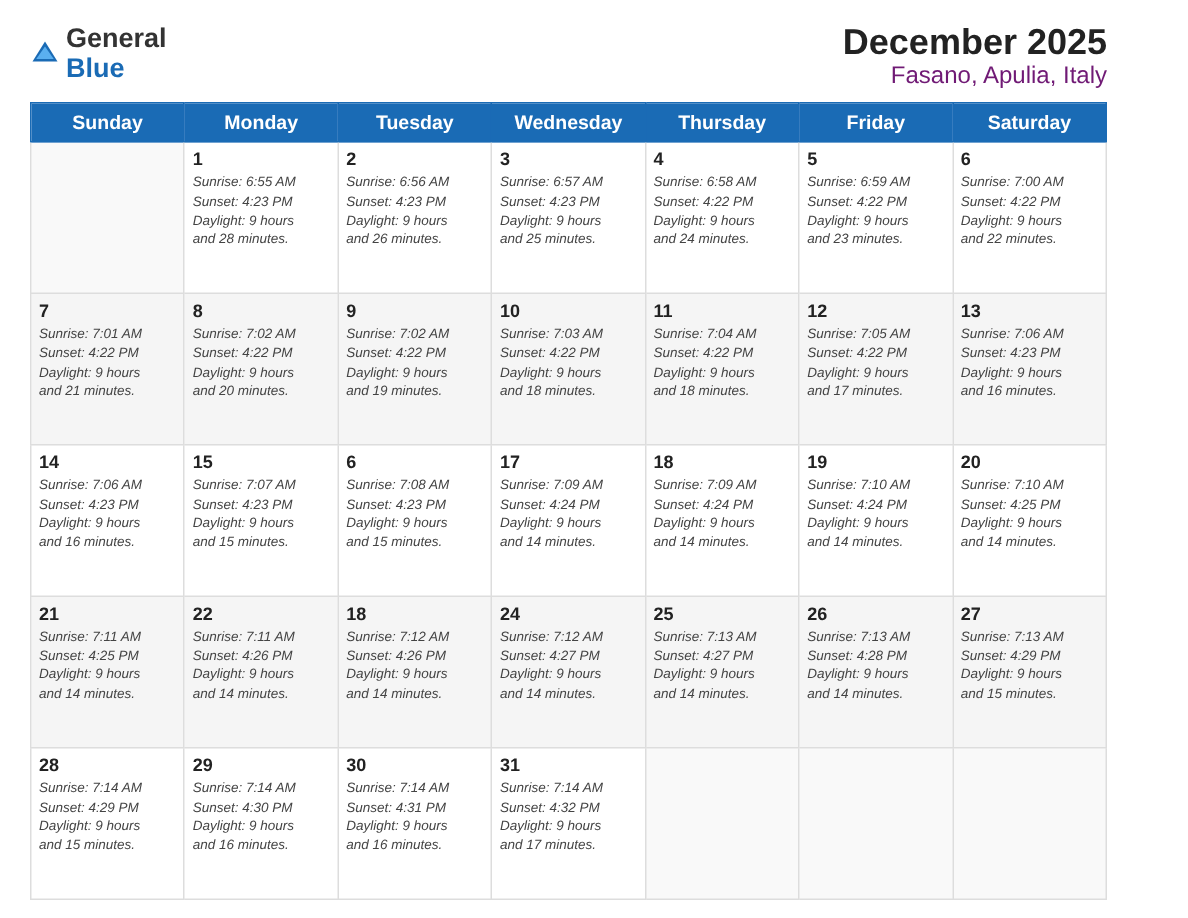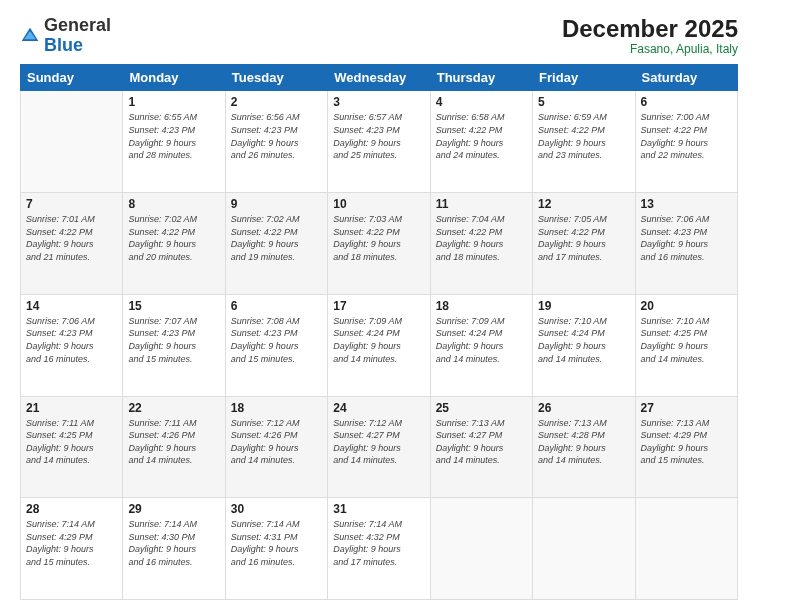--- a/index.html
+++ b/index.html
@@ -42,35 +42,35 @@
     .title-block {
       text-align: right;
     }
     .month-title {
       font-size: 24px;
       font-weight: bold;
       color: #222;
       line-height: 1.1;
     }
     .location {
-      font-size: 12px;
-      color: #15803d;
+      font-size: 16px;
+      color: #701a75;
       text-align: right;
     }
     .calendar {
       flex: 1;
       border: 1px solid #ccc;
       border-collapse: collapse;
       width: 100%;
       table-layout: fixed;
     }
     .calendar th {
       background-color: #1a6bb5;
       color: #fff;
-      text-align: left;
+      text-align: center;
       padding: 5px 6px;
       font-size: 13px;
       font-weight: bold;
       border: 1px solid #1a6bb5;
     }
     .calendar td {
       vertical-align: top;
       border: 1px solid #ddd;
       padding: 4px 5px;
       font-size: 9.5px;

